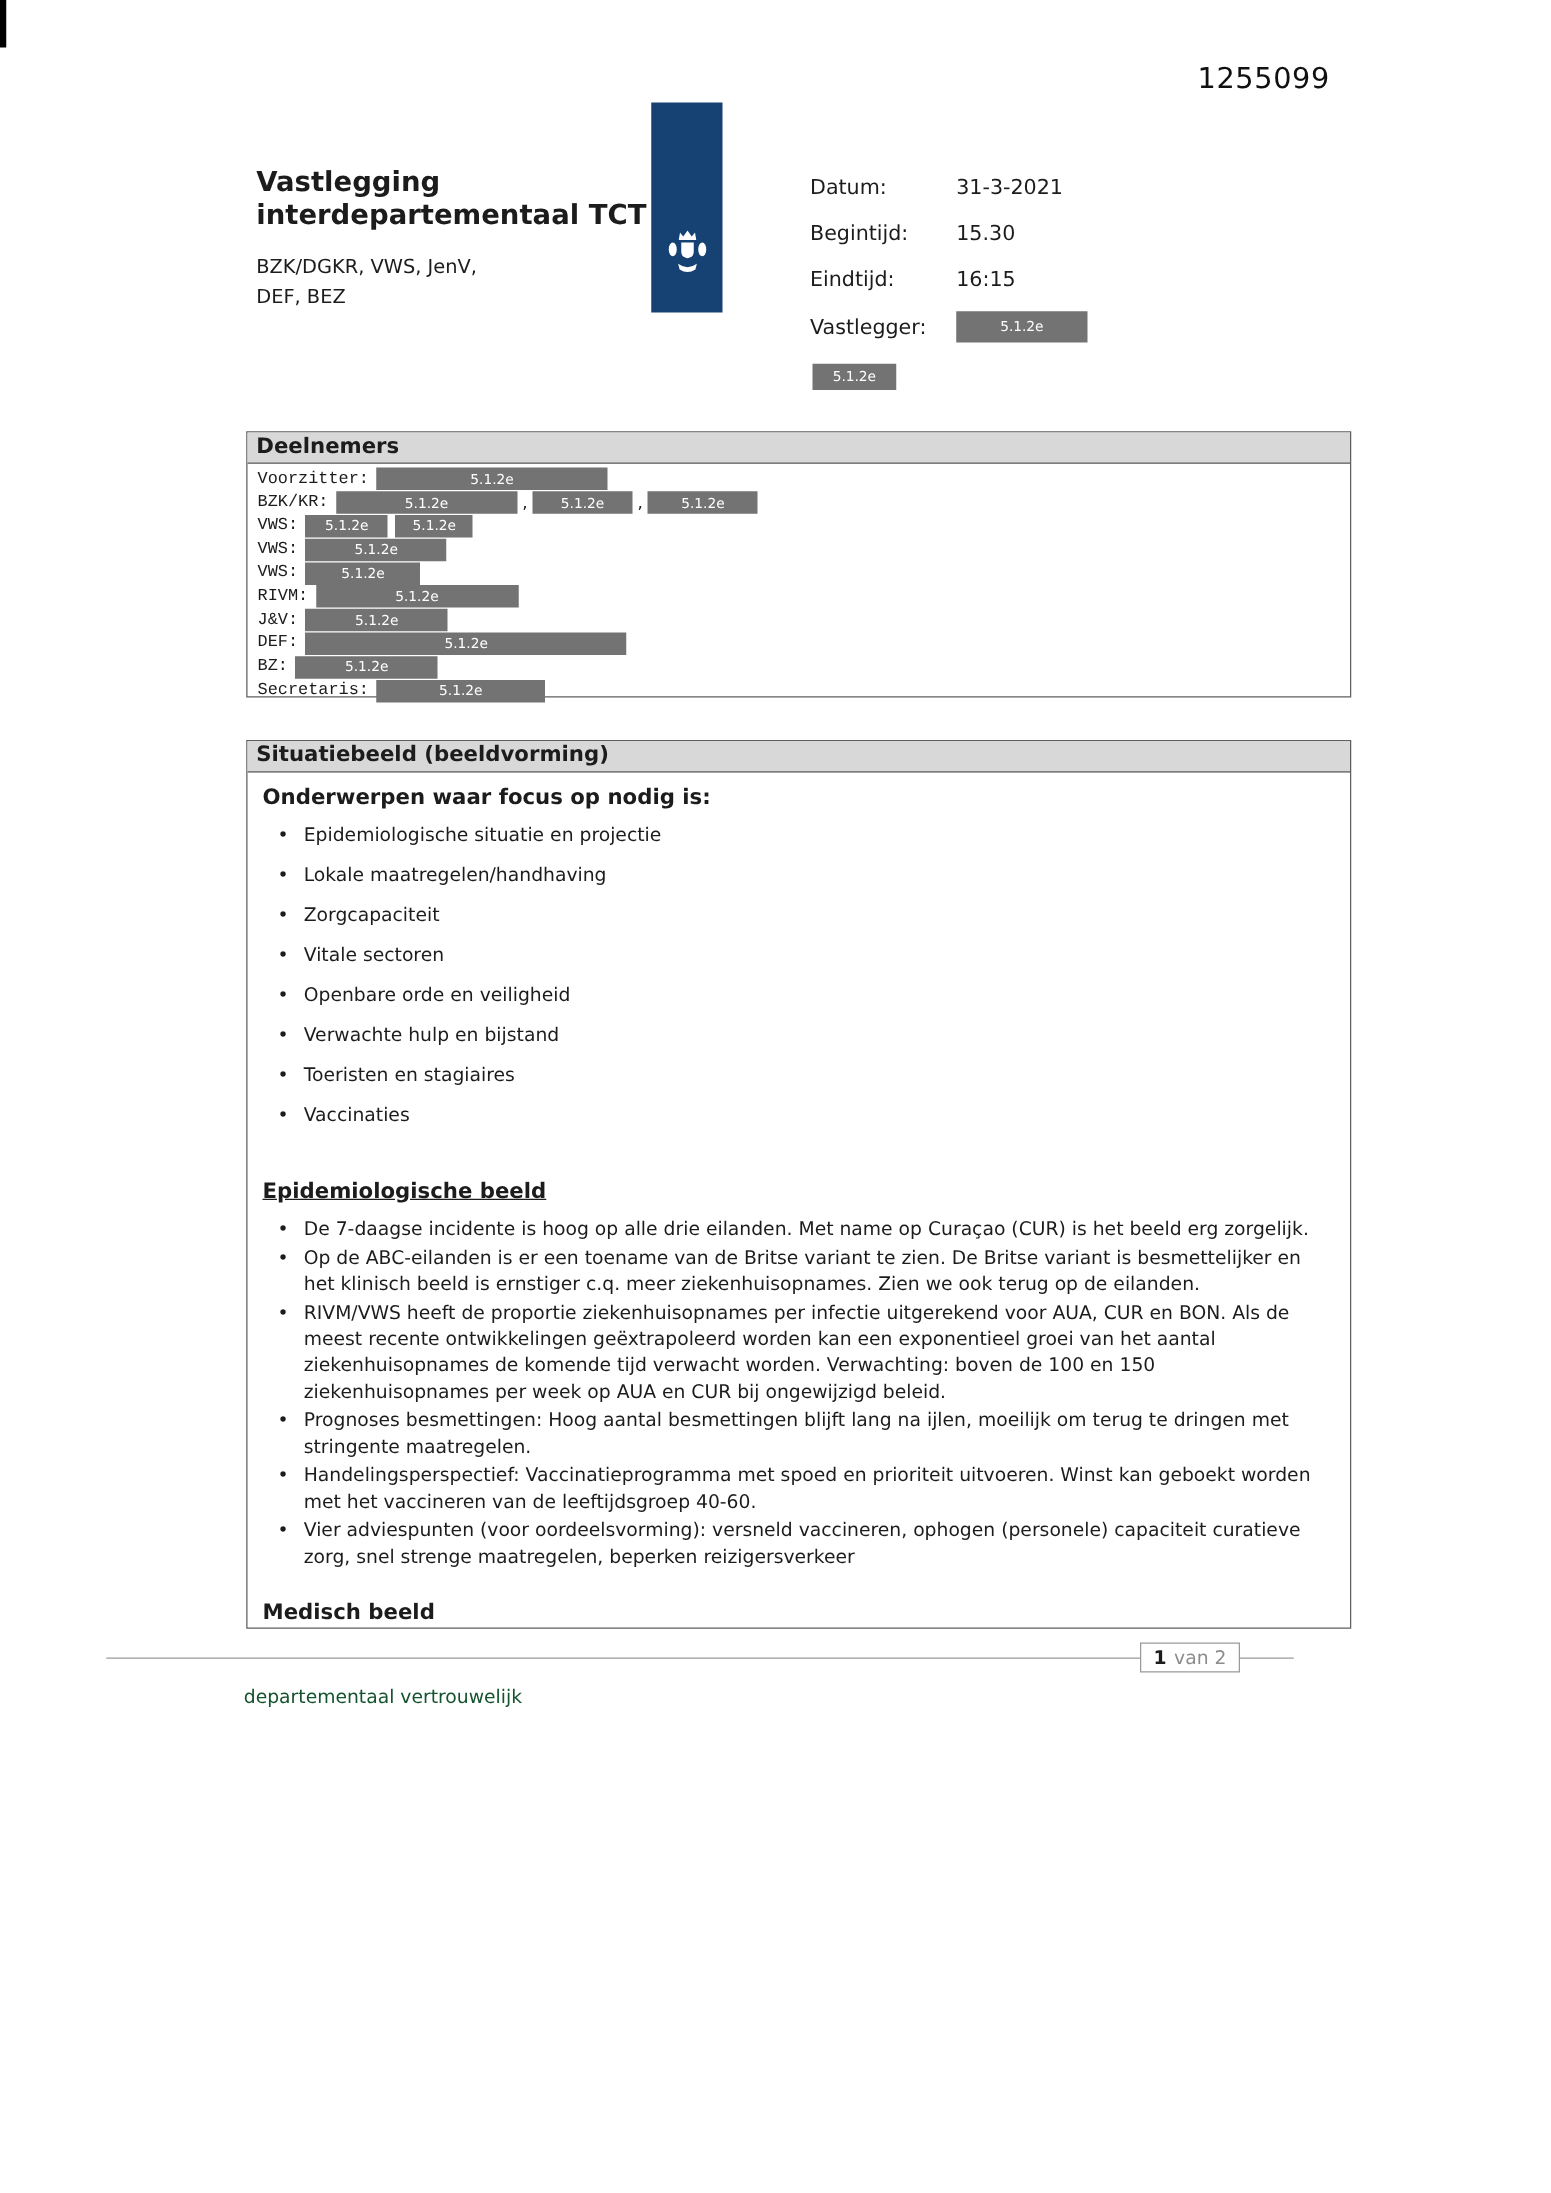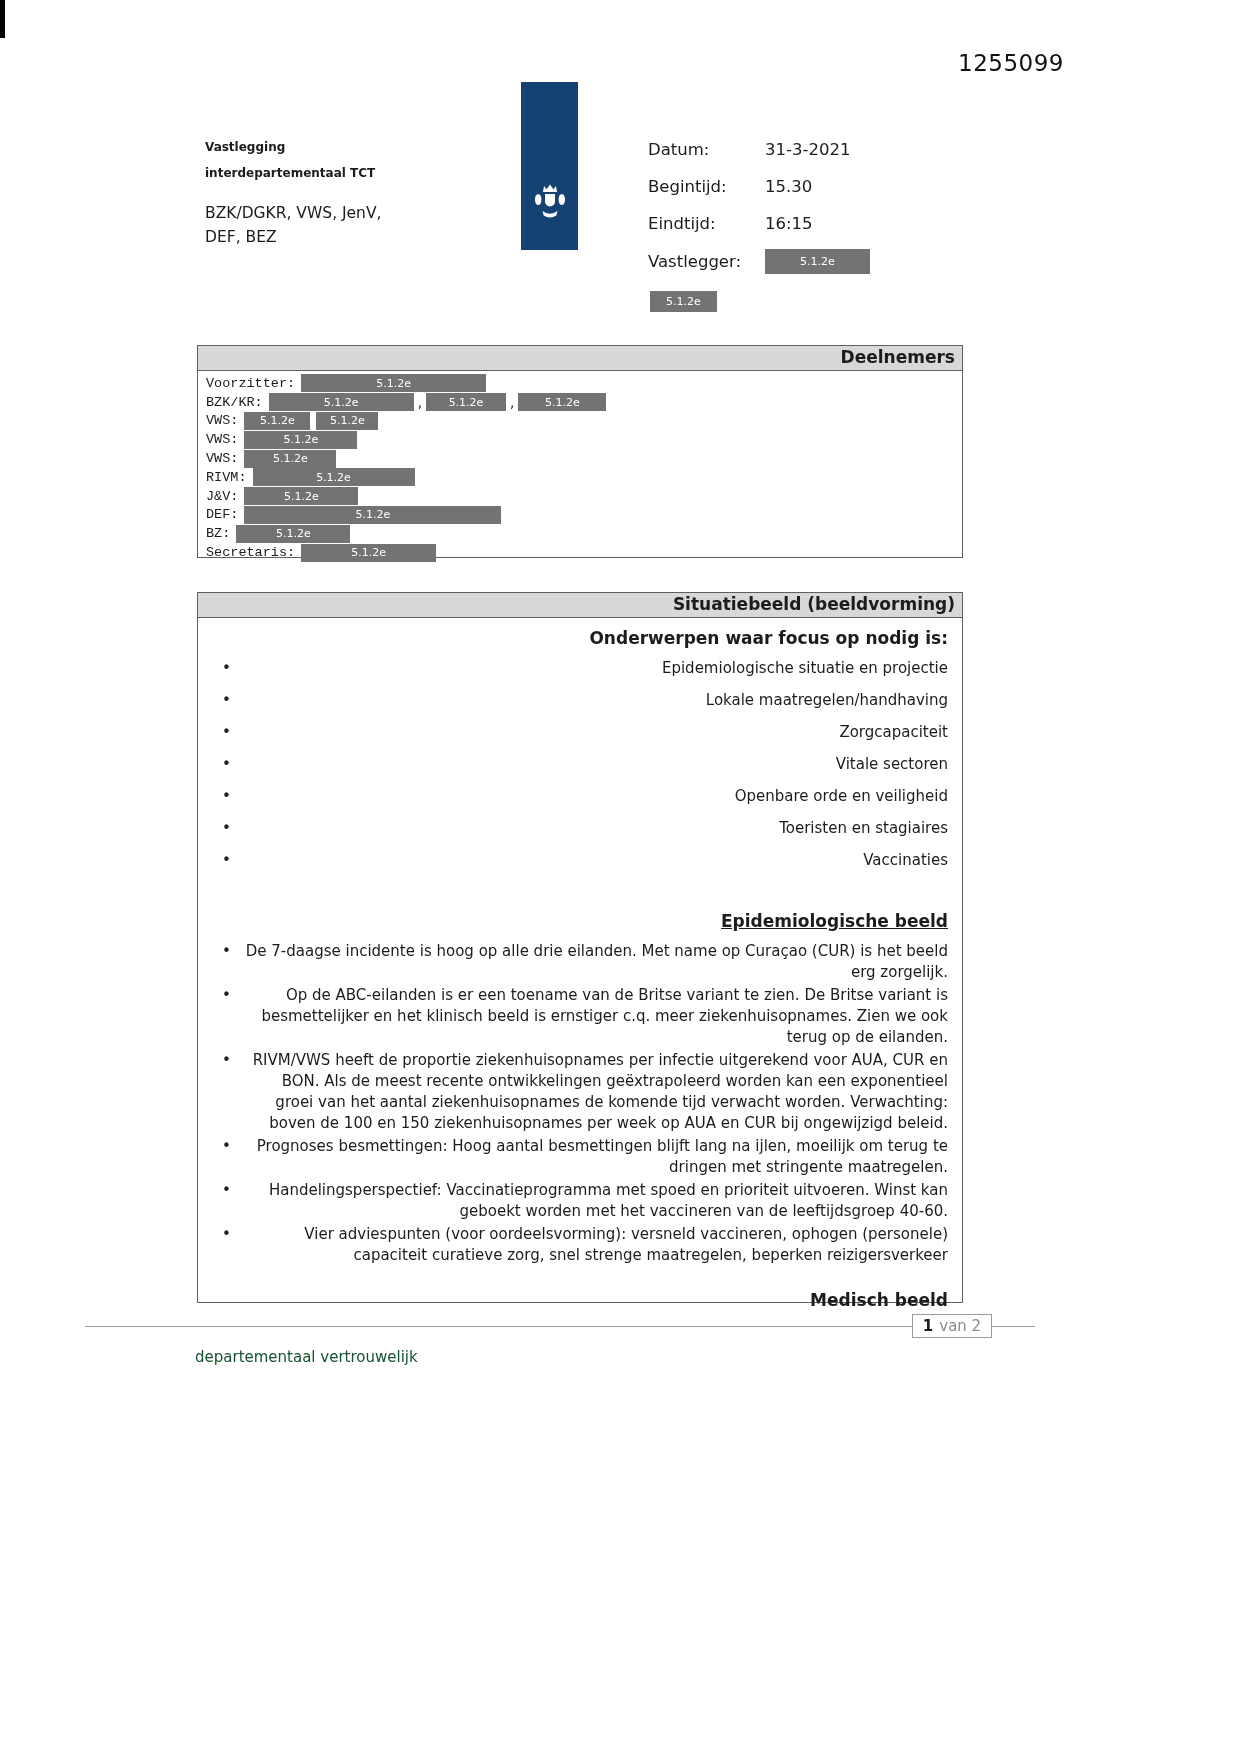--- a/index.html
+++ b/index.html
@@ -14,21 +14,21 @@
   }
   .artifact { position:absolute; left:0; top:0; width:5px; height:38px; background:#000; }
 
   .doc-number {
     position:absolute; left:958px; top:50px;
     font-size:23px; letter-spacing:0.5px; color:#111;
   }
 
   
   .title-block { position:absolute; left:205px; top:134px; }
-  .title { font-size:12px; font-weight:bold; line-height:26px; }
+  .title { font-size:22px; font-weight:bold; line-height:26px; }
   .subtitle { margin-top:15px; font-size:15.5px; line-height:24px; }
 
   .logo {
     position:absolute; left:521px; top:82px;
     width:57px; height:168px;
     background:#154273;
     display:flex; justify-content:center; align-items:flex-start;
   }
   .logo svg { margin-top:100px; }
 
@@ -40,24 +40,23 @@
   .redact {
     background:#737373; color:#ffffff;
     display:inline-flex; align-items:center; justify-content:center;
     font-size:11px; height:18px; vertical-align:middle;
   }
   .redact.big { height:25px; width:105px; }
   .redact.small2 { height:21px; width:67px; margin-left:2px; margin-top:2px; }
 
   
   .section {
-    position:absolute; left:197px; width:766px;
+    position:absolute; left:197px; width:884px;
     border:1px solid #5f5f5f;
     background:#fff;
-    text-align:right;
   }
   .section-header {
     background:#d8d8d8;
     border-bottom:1px solid #5f5f5f;
     font-weight:bold; font-size:17px;
     padding:1px 7px 3px 7px;
   }
   .sec-deelnemers { top:345px; height:213px; }
   .sec-situatie  { top:592px; height:711px; }
 
@@ -197,20 +196,21 @@
     <div class="section-header">Situatiebeeld (beeldvorming)</div>
     <div class="situatie-body">
 
       <div class="sub-title">Onderwerpen waar focus op nodig is:</div>
       <ul class="bullets spaced">
         <li>Epidemiologische situatie en projectie</li>
         <li>Lokale maatregelen/handhaving</li>
         <li>Zorgcapaciteit</li>
         <li>Vitale sectoren</li>
         <li>Openbare orde en veiligheid</li>
+        <li>Verwachte hulp en bijstand</li>
         <li>Toeristen en stagiaires</li>
         <li>Vaccinaties</li>
       </ul>
 
       <div class="sub-title epi-title">Epidemiologische beeld</div>
       <ul class="bullets dense">
         <li>De 7-daagse incidente is hoog op alle drie eilanden. Met name op Curaçao (CUR) is het beeld erg zorgelijk.</li>
         <li>Op de ABC-eilanden is er een toename van de Britse variant te zien. De Britse variant is besmettelijker en het klinisch beeld is ernstiger c.q. meer ziekenhuisopnames. Zien we ook terug op de eilanden.</li>
         <li>RIVM/VWS heeft de proportie ziekenhuisopnames per infectie uitgerekend voor AUA, CUR en BON. Als de meest recente ontwikkelingen geëxtrapoleerd worden kan een exponentieel groei van het aantal ziekenhuisopnames de komende tijd verwacht worden. Verwachting: boven de 100 en 150 ziekenhuisopnames per week op AUA en CUR bij ongewijzigd beleid.</li>
         <li>Prognoses besmettingen: Hoog aantal besmettingen blijft lang na ijlen, moeilijk om terug te dringen met stringente maatregelen.</li>

